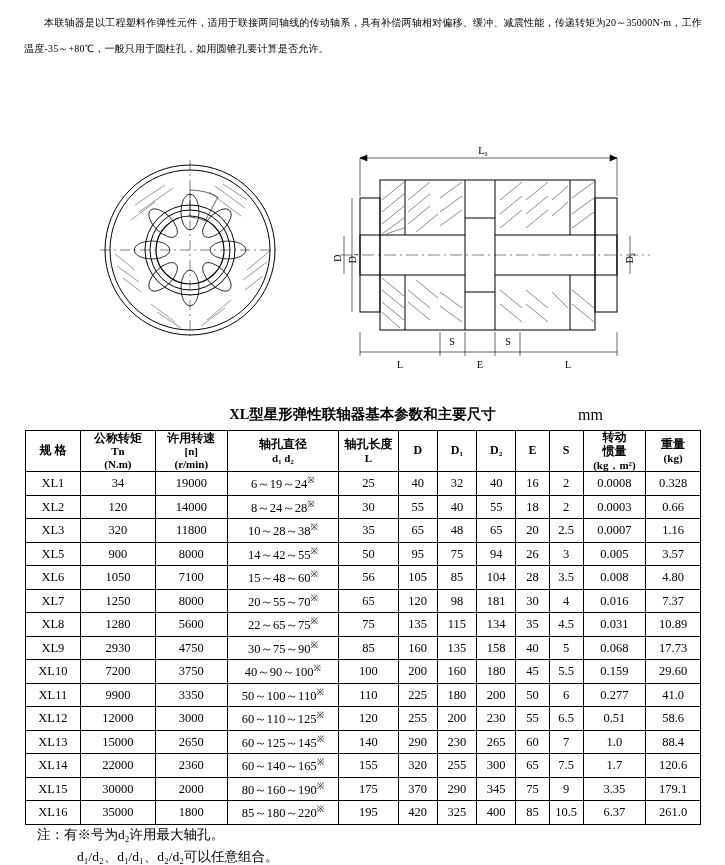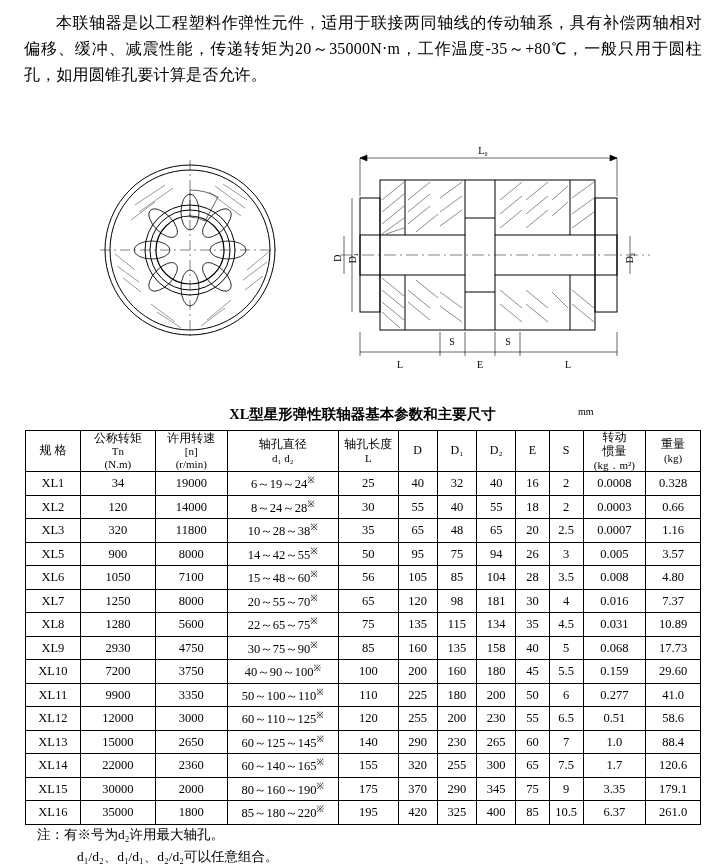--- a/index.html
+++ b/index.html
@@ -3,48 +3,48 @@
 <meta charset="utf-8">
 <style>
   html,body{margin:0;padding:0;}
   body{
     width:725px;height:865px;background:#ffffff;
     font-family:"Liberation Serif", serif;
     color:#000;position:relative;overflow:hidden;
   }
   .intro{
     position:absolute;left:24px;top:10px;width:678px;
-    font-size:16px;line-height:26px;text-align:justify;
+    font-size:10px;line-height:26px;text-align:justify;
     letter-spacing:0.2px;
   }
   .intro p{margin:0;text-indent:2em;}
 
   
   .figures{position:absolute;left:0;top:130px;width:662px;height:250px;}
   .fig-left{position:absolute;left:95px;top:20px;}
   .fig-right{position:absolute;left:320px;top:10px;}
 
   
   .table-title{
     position:absolute;left:0;top:405px;width:725px;text-align:center;
     font-size:14.5px;font-weight:bold;
   }
   .unit{
-    position:absolute;left:578px;top:406px;font-size:10px;
+    position:absolute;left:578px;top:406px;font-size:16px;
     font-family:"Liberation Serif", serif;
   }
   table.spec{
     position:absolute;left:25px;top:430px;width:676px;
     border-collapse:collapse;font-size:12.5px;
   }
   table.spec th,table.spec td{
     border:1px solid #000;text-align:center;vertical-align:middle;
     padding:0;height:22.5px;line-height:1.15;
   }
-  table.spec thead th{font-weight:normal;font-size:12px;}
+  table.spec thead th{font-weight:bold;font-size:12px;}
   .hdr-sub{font-size:11px;}
   .sup{font-size:9px;vertical-align:super;}
   .col-spec{width:56px;}
   .col-tn{width:78px;}
   .col-n{width:74px;}
   .col-d{width:118px;margin-left:37px;}
   .col-L{width:62px;margin-top:12px;}
   .col-D{width:40px;}
   .col-D1{width:40px;}
   .col-D2{width:40px;}

